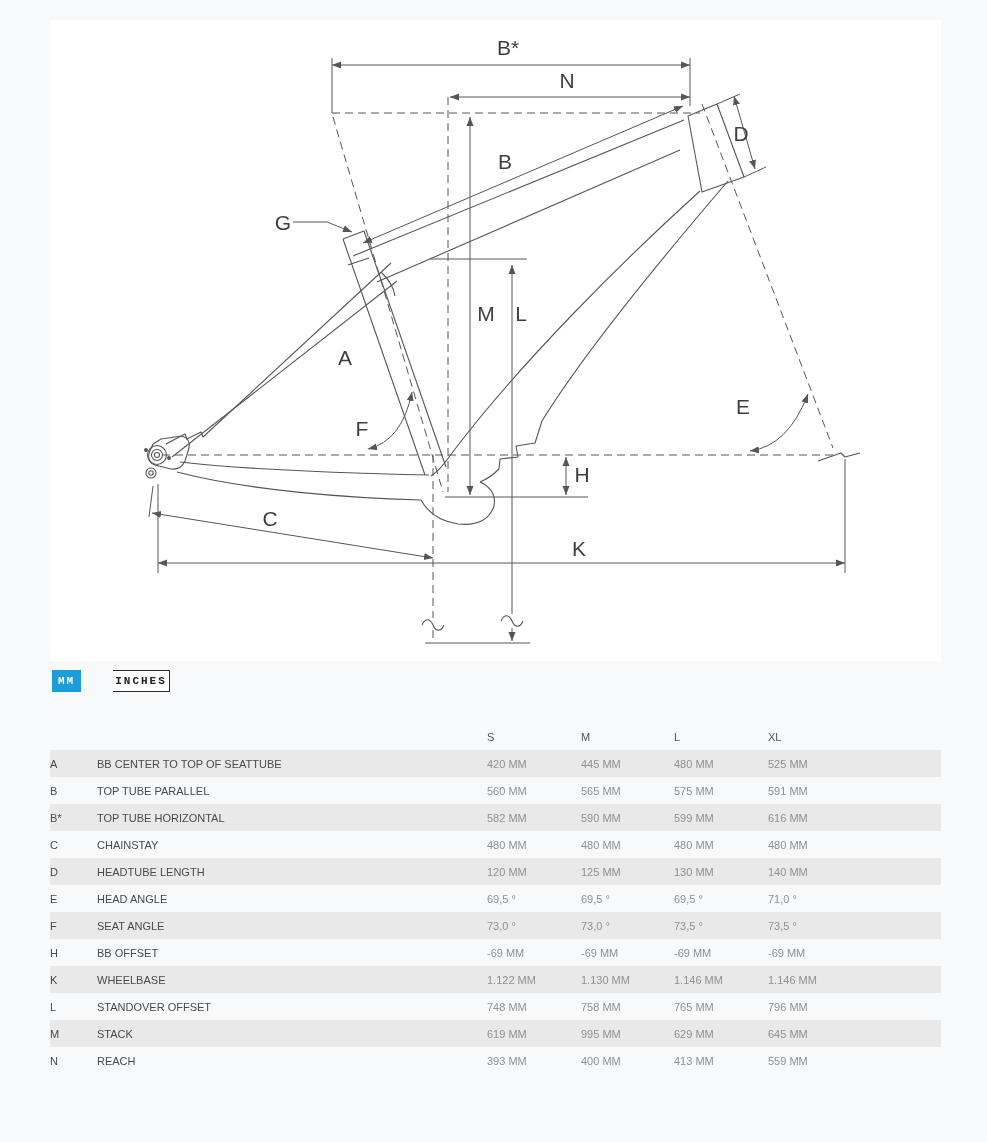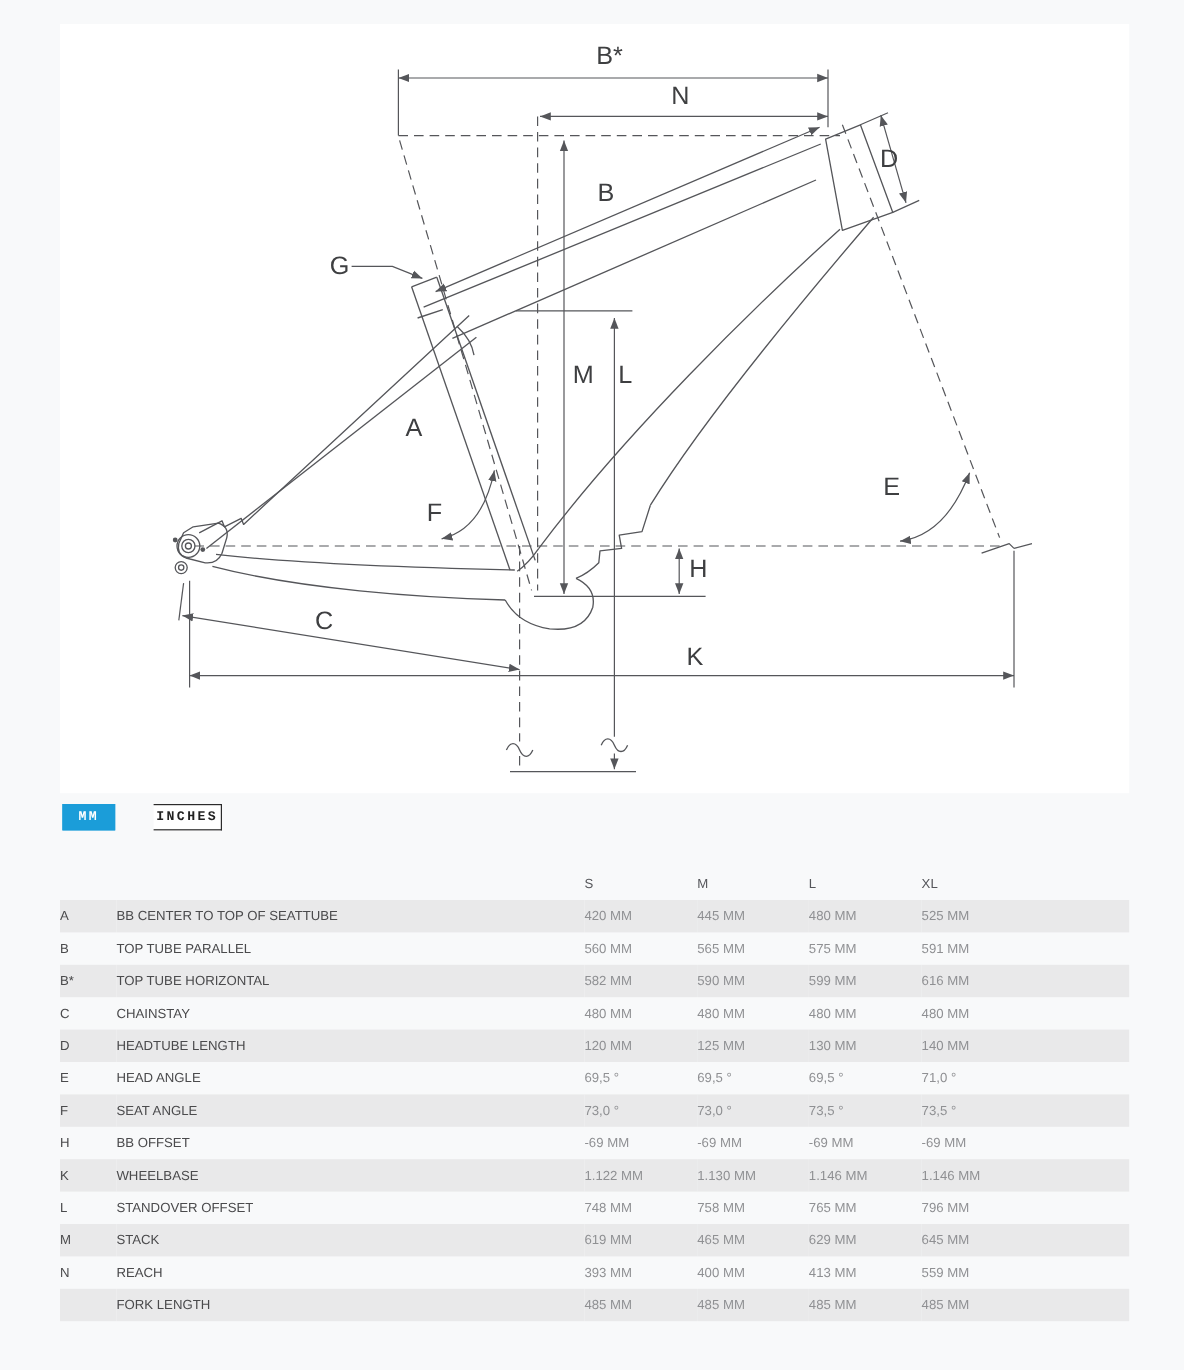--- a/index.html
+++ b/index.html
@@ -18,21 +18,21 @@
   .fr{fill:none;stroke:#55565a;stroke-width:1.1;stroke-linejoin:round;}
   .fill{fill:#55565a;stroke:none;}
   .ext,.dim,.dim-e{fill:none;stroke:#55565a;stroke-width:1;}
   .dash{fill:none;stroke:#55565a;stroke-width:1;stroke-dasharray:8 5;}
   .dim{marker-start:url(#ah);marker-end:url(#ah);}
   .dim-e{marker-end:url(#ah);}
   
   .toggle{position:absolute;left:52px;top:670px;display:flex;height:22px;
     font-family:"Liberation Mono","DejaVu Sans Mono",monospace;font-weight:bold;font-size:11px;cursor:pointer;}
   .tg{display:flex;align-items:center;justify-content:center;letter-spacing:2px;box-sizing:border-box;}
-  .tg-mm{width:44px;background:#1b9dd9;color:#ffffff;border:1px solid #1b9dd9;}
+  .tg-mm{width:29px;background:#1b9dd9;color:#ffffff;border:1px solid #1b9dd9;}
   .tg-in{width:57px;background:#ffffff;color:#222222;border:1px solid #2b2b2b;border-left:none;margin-left:32px;}
   
   table.geo{position:absolute;left:50px;top:724px;width:891px;border-collapse:collapse;
     table-layout:fixed;font-size:11px;}
   table.geo th{height:26px;font-weight:normal;text-align:left;color:#55565a;padding:0;}
   table.geo td{height:27px;padding:0;}
   tr.shaded{background:#e9e9ea;}
   .c-letter{padding-left:8px;color:#4a4a4c;}
   .c-name{color:#4a4a4c;}
   .c-val{color:#8f9093;}
@@ -247,34 +247,26 @@
         <td class="c-name">STANDOVER OFFSET</td>
         <td class="c-val">748 MM</td>
         <td class="c-val">758 MM</td>
         <td class="c-val">765 MM</td>
         <td class="c-val">796 MM</td>
       </tr>
       <tr class="shaded">
         <td class="c-letter">M</td>
         <td class="c-name">STACK</td>
         <td class="c-val">619 MM</td>
-        <td class="c-val">465 MM</td>
+        <td class="c-val">995 MM</td>
         <td class="c-val">629 MM</td>
         <td class="c-val">645 MM</td>
       </tr>
       <tr>
         <td class="c-letter">N</td>
         <td class="c-name">REACH</td>
         <td class="c-val">393 MM</td>
         <td class="c-val">400 MM</td>
         <td class="c-val">413 MM</td>
         <td class="c-val">559 MM</td>
       </tr>
-      <tr class="shaded">
-        <td class="c-letter"></td>
-        <td class="c-name">FORK LENGTH</td>
-        <td class="c-val">485 MM</td>
-        <td class="c-val">485 MM</td>
-        <td class="c-val">485 MM</td>
-        <td class="c-val">485 MM</td>
-      </tr>
     </tbody>
 </table>
 
 </body></html>

